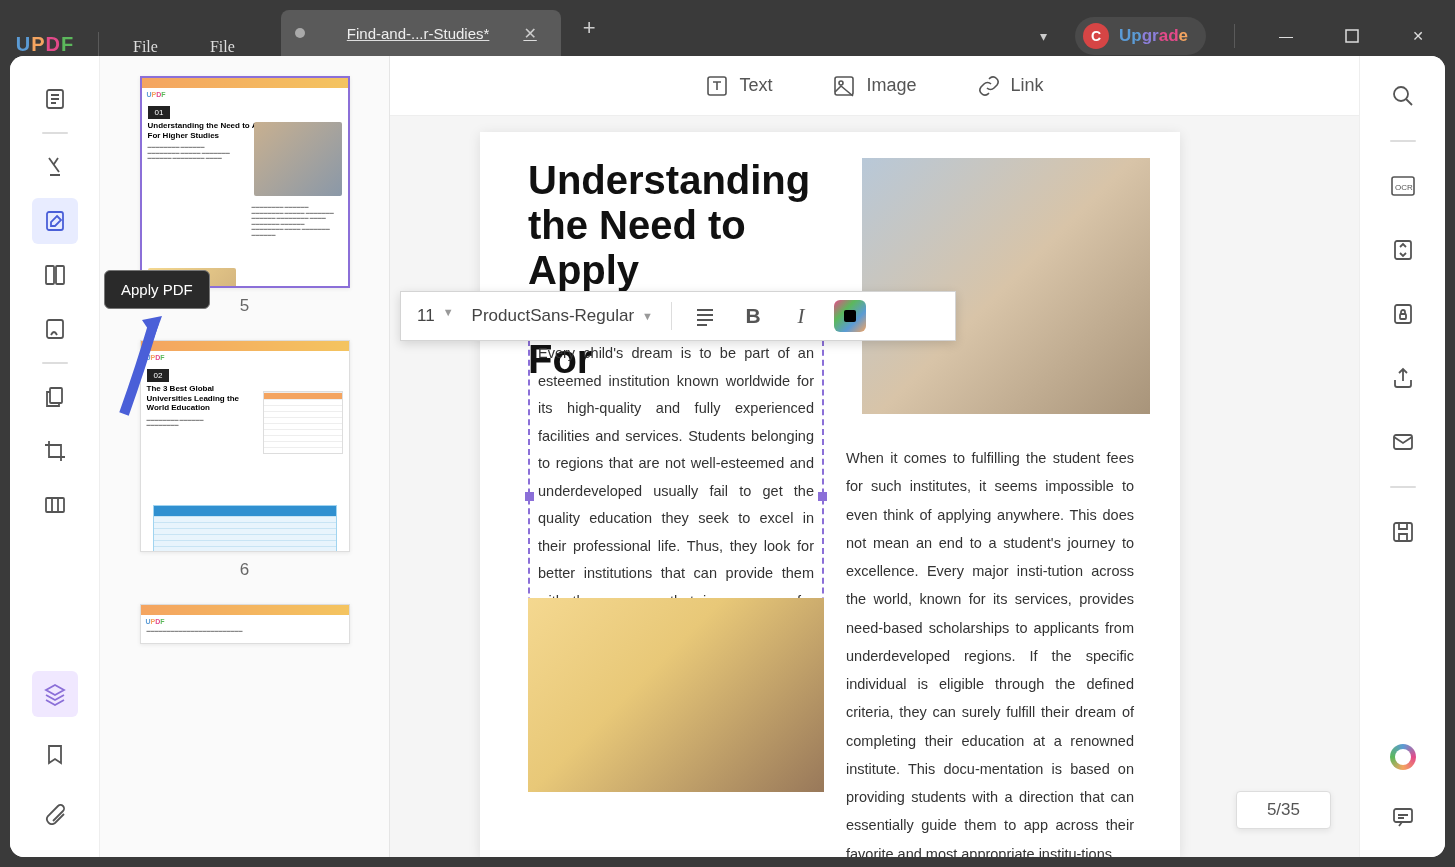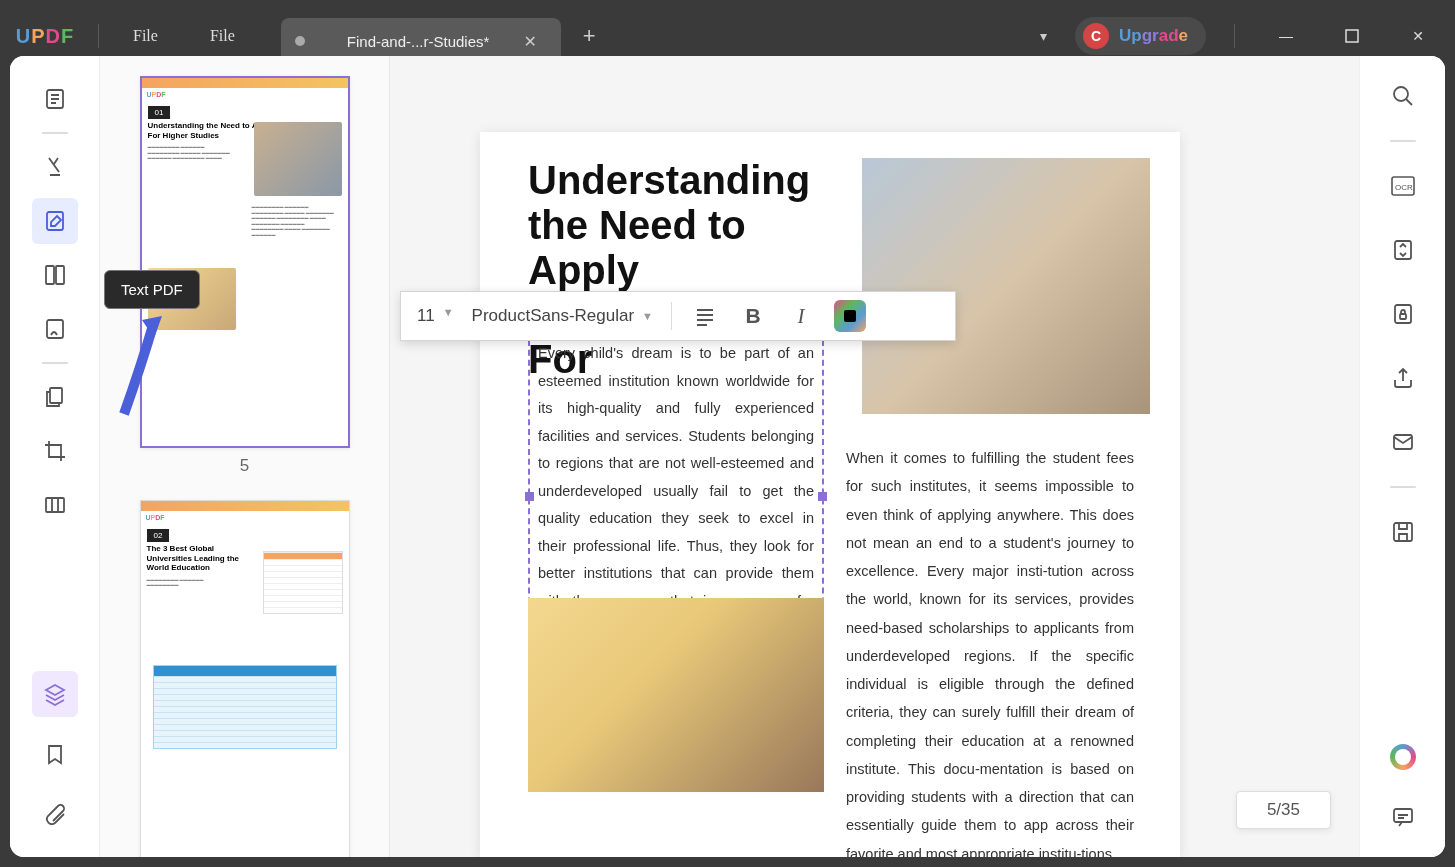--- a/index.html
+++ b/index.html
@@ -1,26 +1,26 @@
 <!DOCTYPE html>
 <html><head>
 <meta charset="utf-8">
 <style>
 * { margin:0; padding:0; box-sizing:border-box; font-family:-apple-system,BlinkMacSystemFont,'Segoe UI',sans-serif; }
 body { width:1455px; height:867px; background:#3a3a3a; overflow:hidden; position:relative; }
 
 
-.titlebar { height:56px; background:#3a3a3a; display:flex; align-items:center; color:#ddd;margin-top:8px; }
+.titlebar { height:56px; background:#3a3a3a; display:flex; align-items:flex-end; color:#ddd; }
 .logo { width:90px; display:flex; align-items:center; justify-content:center; }
 .logo-text { font-size:20px; font-weight:800; letter-spacing:1px; }
 .logo-text .u{color:#5b9bd5;} .logo-text .p{color:#f4a460;} .logo-text .d{color:#e34a8a;} .logo-text .f{color:#5cb85c;}
 .tb-divider { width:1px; height:24px; background:#5a5a5a; margin:0 8px; }
 .menu-item { padding:0 26px; font-size:16px; cursor:pointer;font-family:Liberation Serif, serif; }
 .tab-area { display:flex; align-items:center; margin-left:20px; height:100%; }
-.tab { background:#5a5a5a; height:46px; display:flex; align-items:center; padding:1px 14px; border-radius:8px 8px 0 0; margin-top:10px; min-width:280px; }
+.tab { background:#5a5a5a; height:46px; display:flex; align-items:center; padding:1px 14px; border-radius:8px 8px 0 0; margin-top:10px; min-width:280px;text-decoration:underline; }
 .tab-dot { width:10px; height:10px; background:#aaa; border-radius:50%; margin-right:18px; }
 .tab-title { flex:1; font-size:15px; color:#eee; text-align:center; }
 .tab-close { font-size:16px; color:#ccc; cursor:pointer; padding:4px 10px; }
 .tab-add { font-size:22px; color:#ccc; padding:0 22px; cursor:pointer; }
 .tb-right { margin-left:auto; display:flex; align-items:center; gap:20px; padding-right:14px; }
 .chev-down { font-size:14px; color:#ccc; cursor:pointer; padding:8px; }
 .upgrade-btn { display:flex; align-items:center; gap:10px; background:#4a4a4a; padding:6px 18px 6px 8px; border-radius:20px; cursor:pointer; }
 .avatar { width:26px; height:26px; border-radius:50%; background:#d64545; color:#fff; display:flex; align-items:center; justify-content:center; font-size:14px; font-weight:600; }
 .upgrade-txt { font-size:17px; font-weight:600; }
 .upgrade-txt .g1{color:#5b9bd5;} .upgrade-txt .g2{color:#8b7ed8;} .upgrade-txt .g3{color:#e34a8a;} .upgrade-txt .g4{color:#f4a460;}
@@ -37,21 +37,21 @@
 .lsep { width:26px; height:2px; background:#ddd; border-radius:1px; margin:2px 0; }
 .left-tools .bottom { margin-top:auto; margin-bottom:20px; display:flex; flex-direction:column; align-items:center; gap:14px; }
 
 
 .tooltip { position:absolute; left:94px; top:214px; background:#2a2a2a; color:#fff; padding:10px 16px; border-radius:6px; font-size:15px; white-space:nowrap; z-index:50; border:1px solid #777; }
 .arrow { position:absolute; left:104px; top:260px; z-index:49; color:#4a5fd8; }
 
 
 .thumb-panel { width:290px; background:#fafafa; border-right:1px solid #e5e5e5; overflow-y:auto; padding:20px 18px; }
 .thumb { margin-bottom:24px; }
-.thumb-page { width:210px; height:372px; margin:0 auto; background:#fff; border:1px solid #ddd; position:relative; overflow:hidden; box-shadow:0 1px 4px rgba(0,0,0,0.08); }
+.thumb-page { width:210px; height:212px; margin:0 auto; background:#fff; border:1px solid #ddd; position:relative; overflow:hidden; box-shadow:0 1px 4px rgba(0,0,0,0.08); }
 .thumb-page.sel { border:2px solid #8b6fd8; }
 .thumb-bar { height:10px; background:linear-gradient(90deg,#f4a460,#f4c460); }
 .thumb-logo { font-size:7px; font-weight:800; padding:3px 5px; }
 .thumb-badge { display:inline-block; background:#222; color:#fff; font-size:8px; padding:2px 7px; margin:4px 6px 2px; }
 .thumb-h { font-size:8px; font-weight:700; padding:0 6px 2px; line-height:1.2; }
 .thumb-num { text-align:center; font-size:17px; color:#666; margin-top:8px; }
 .thumb-img { position:absolute; background:linear-gradient(135deg,#c8b090,#8a98a8); border-radius:2px; }
 .thumb-txt { font-size:4px; color:#888; padding:0 6px; line-height:1.4; }
 .thumb-table { margin:4px 6px; border:1px solid #a0d4f0; }
 .thumb-th { height:10px; background:#3090d0; }
@@ -198,21 +198,21 @@
           </svg>
       </div>
       <div class="ltool">
         <svg width="22" height="22" fill="none" stroke="currentColor" stroke-width="1.8">
             <path d="M20 11l-9 9a5 5 0 01-7-7l10-10a3.5 3.5 0 015 5L9 18"></path>
           </svg>
       </div>
     </div>
   </div>
 
-  <div class="tooltip">Text PDF</div>
+  <div class="tooltip">Apply PDF</div>
   <svg class="arrow" width="50" height="110">
     <path d="M40 6 C 30 40, 20 70, 10 98" stroke="#4a5fd8" stroke-width="10" fill="none"></path>
     <path d="M48 0 L28 4 L40 22 Z" fill="#4a5fd8"></path>
   </svg>
 
   <div class="thumb-panel">
     <div class="thumb">
       <div class="thumb-page sel">
         <div class="thumb-bar"></div>
         <div class="thumb-logo"><span style="color:#5b9bd5">U</span><span style="color:#f4a460">P</span><span style="color:#e34a8a">D</span><span style="color:#5cb85c">F</span></div>
@@ -268,20 +268,43 @@
       <div class="thumb-page" style="height:40px">
         <div class="thumb-bar"></div>
         <div class="thumb-logo"><span style="color:#5b9bd5">U</span><span style="color:#f4a460">P</span><span style="color:#e34a8a">D</span><span style="color:#5cb85c">F</span></div>
         <div class="thumb-txt">▬▬▬▬▬▬▬▬▬▬▬▬▬▬▬▬▬▬▬▬▬▬▬▬</div>
       </div>
     </div>
   </div>
 
   <div class="doc-area">
 
+    <div class="edit-toolbar">
+      <div class="et-btn">
+        <svg class="et-ico" fill="none" stroke="currentColor" stroke-width="1.6">
+            <rect x="3" y="3" width="18" height="18" rx="2"></rect>
+            <path d="M8 8h8M12 8v8"></path>
+          </svg>
+        <span>Text</span>
+      </div>
+      <div class="et-btn">
+        <svg class="et-ico" fill="none" stroke="currentColor" stroke-width="1.6">
+            <rect x="3" y="3" width="18" height="18" rx="2"></rect>
+            <circle cx="9" cy="9" r="2"></circle>
+            <path d="M3 18l6-6 12 10"></path>
+          </svg>
+        <span>Image</span>
+      </div>
+      <div class="et-btn">
+        <svg class="et-ico" fill="none" stroke="currentColor" stroke-width="1.6">
+            <path d="M10 14a5 5 0 007 0l3-3a5 5 0 00-7-7l-1 1M14 10a5 5 0 00-7 0l-3 3a5 5 0 007 7l1-1"></path>
+          </svg>
+        <span>Link</span>
+      </div>
+    </div>
 
     <div class="doc-canvas">
       <div class="doc-title">Understanding the Need to Apply Internationally For</div>
       <div class="doc-img1"></div>
       <div class="txt-selected">
         <span>Every child's dream is to be part of an esteemed institution known worldwide for its high-quality and fully experienced facilities and services. Students belonging to regions that are not well-esteemed and underdeveloped usually fail to get the quality education they seek to excel in their professional life. Thus, they look for better institutions that can provide them with the exposure that is necessary for them to excel in the professional field.</span>
         <div class="selhandle sh1"></div>
         <div class="selhandle sh2"></div>
       </div>
       <div class="doc-img2"></div>

